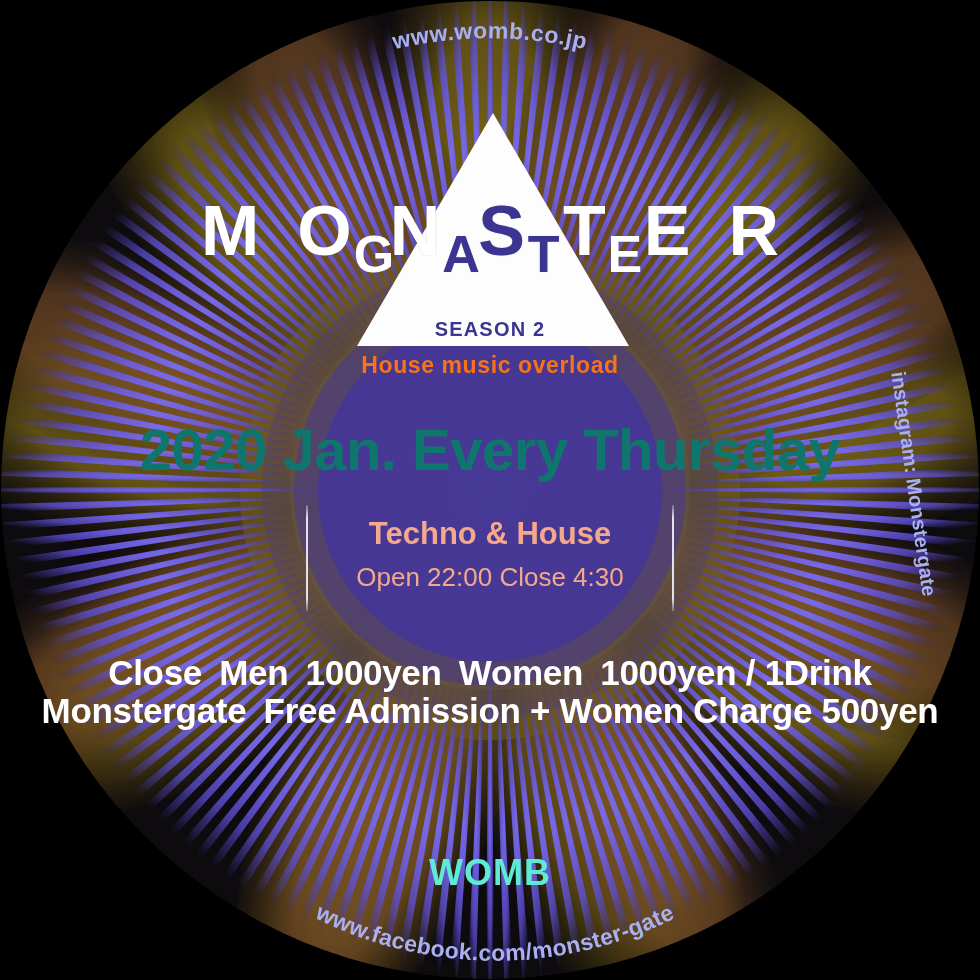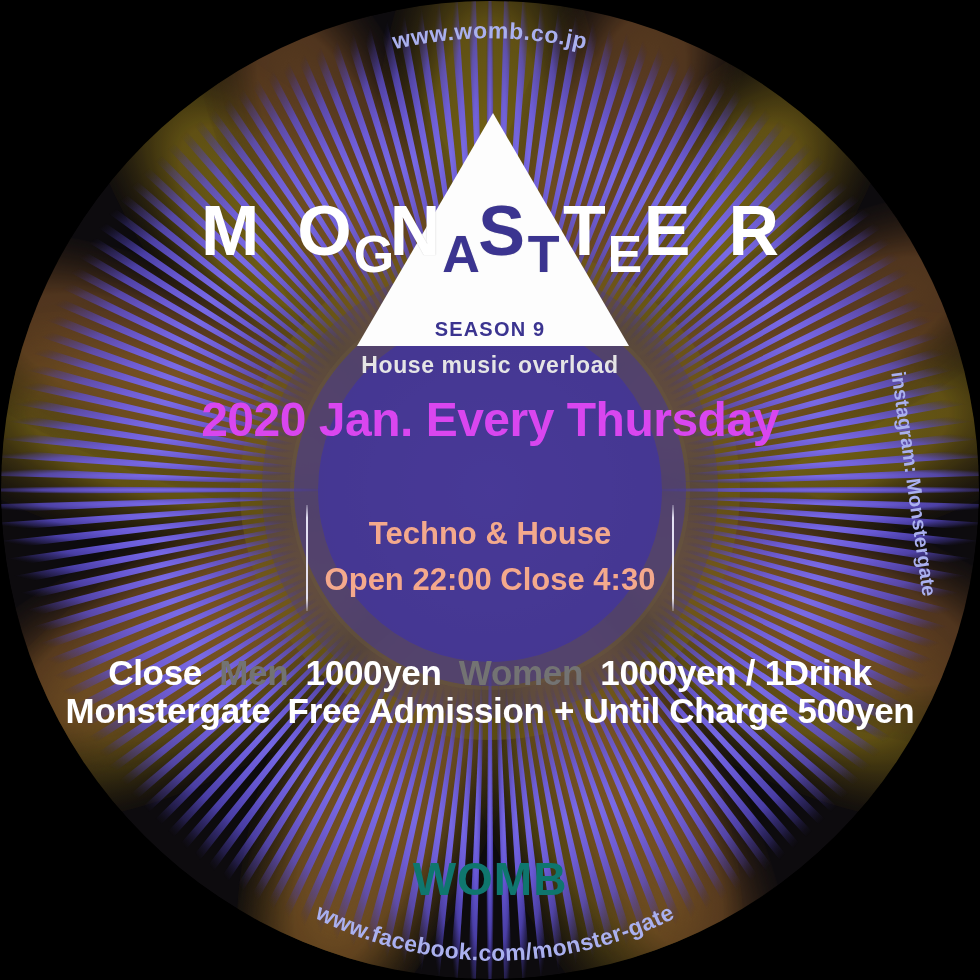--- a/index.html
+++ b/index.html
@@ -18,40 +18,40 @@
 
   
   .titlerow{font-weight:bold;color:#ffffff;line-height:1;
             text-shadow:0 0 1px rgba(0,0,0,.25);}
   #monster-row{top:196px;font-size:70px;letter-spacing:0;}
   #gate-row{top:228px;font-size:52px;padding-left:8px;}
   .titlerow .ch{display:inline-block;}
   .inside{color:#3b3490;}
 
   #season-row{top:318px;font-size:20px;font-weight:bold;color:#3b3490;letter-spacing:1.2px;}
-  #tagline-row{top:352px;font-size:23px;font-weight:bold;color:#e5e5e5;letter-spacing:.6px;}
-
-  #date-row{top:392px;font-size:48px;font-weight:bold;color:#d946ef;letter-spacing:-.5px;}
+  #tagline-row{top:352px;font-size:23px;font-weight:bold;color:#f97316;letter-spacing:.6px;}
+
+  #date-row{top:416px;font-size:58px;font-weight:bold;color:#0f766e;letter-spacing:-.5px;}
 
   #genre-row{top:516px;font-size:31px;font-weight:bold;color:#f4a98c;}
-  #hours-row{top:562px;font-size:31px;font-weight:bold;color:#f4a98c;}
+  #hours-row{top:562px;font-size:26px;font-weight:normal;color:#f4a98c;}
 
   .divider{position:absolute;top:505px;width:2px;height:106px;
            background:linear-gradient(to bottom,rgba(230,228,245,.25),rgba(235,233,250,.95) 12%,rgba(235,233,250,.95) 88%,rgba(230,228,245,.25));}
   #divider-left{left:306px;}
   #divider-right{left:672px;}
 
   .price{font-weight:bold;color:#ffffff;font-size:35px;letter-spacing:-.3px;}
   #price-1{top:653px;}
   #price-2{top:691px;}
   #price-3{top:729px;}
   #price-4{top:767px;}
-  .muted{color:#737373;}
-
-  #womb-row{top:852px;font-size:46px;font-weight:bold;color:#0f766e;letter-spacing:1px;}
+  .muted{color:#ffffff;}
+
+  #womb-row{top:852px;font-size:36px;font-weight:bold;color:#5eead4;letter-spacing:1px;}
 
   
   .arc{position:absolute;z-index:45;}
   .arc text{font-family:"Liberation Sans","DejaVu Sans",sans-serif;
             font-weight:bold;fill:#aab0ef;}
   #top-link-svg{left:0;top:0;width:980px;height:120px;}
   #bottom-link-svg{left:0;top:880px;width:980px;height:100px;}
 
   #insta-link{position:absolute;left:909px;top:370px;z-index:45;
               transform-origin:left top;transform:rotate(82deg);
@@ -349,34 +349,34 @@
     <div id="insta-link">instagram: Monstergate</div>
 
     <div class="row titlerow" id="monster-row">
       <span class="ch">M</span><span style="display:inline-block;width:38px"></span><span class="ch">O</span><span style="display:inline-block;width:38px"></span><span class="ch">N</span><span style="display:inline-block;width:38px"></span><span class="ch inside">S</span><span style="display:inline-block;width:38px"></span><span class="ch">T</span><span style="display:inline-block;width:38px"></span><span class="ch">E</span><span style="display:inline-block;width:38px"></span><span class="ch">R</span>
     </div>
 
     <div class="row titlerow" id="gate-row">
       <span class="ch">G</span><span style="display:inline-block;width:48px"></span><span class="ch inside">A</span><span style="display:inline-block;width:48px"></span><span class="ch inside">T</span><span style="display:inline-block;width:48px"></span><span class="ch">E</span>
     </div>
 
-    <div class="row" id="season-row">SEASON 9</div>
+    <div class="row" id="season-row">SEASON 2</div>
 
     <div class="row" id="tagline-row">House music overload</div>
 
     <div class="row" id="date-row">2020 Jan. Every Thursday</div>
 
     <div class="divider" id="divider-left"></div>
     <div class="divider" id="divider-right"></div>
 
     <div class="row" id="genre-row">Techno &amp; House</div>
     <div class="row" id="hours-row">Open 22:00  Close 4:30</div>
 
     <div class="row price" id="price-1"><span>Close</span> <span class="muted">Men</span> <span>1000yen</span> <span class="muted">Women</span> <span>1000yen / 1Drink</span></div>
-    <div class="row price" id="price-2"><span>Monstergate</span> <span>Free Admission + Until Charge 500yen</span></div>
+    <div class="row price" id="price-2"><span>Monstergate</span> <span>Free Admission + Women Charge 500yen</span></div>
 
     <div class="row" id="womb-row">WOMB</div>
 
     <svg class="arc" id="bottom-link-svg" viewBox="0 0 980 100" xmlns="http://www.w3.org/2000/svg">
       <defs>
           <path id="botArcPath" d="M 300,30 A 400,400 0 0 0 690,30" fill="none"></path>
         </defs>
       <text font-size="23" letter-spacing="0.3">
         <textPath href="#botArcPath" startOffset="50%" text-anchor="middle">www.facebook.com/monster-gate</textPath>
       </text>

